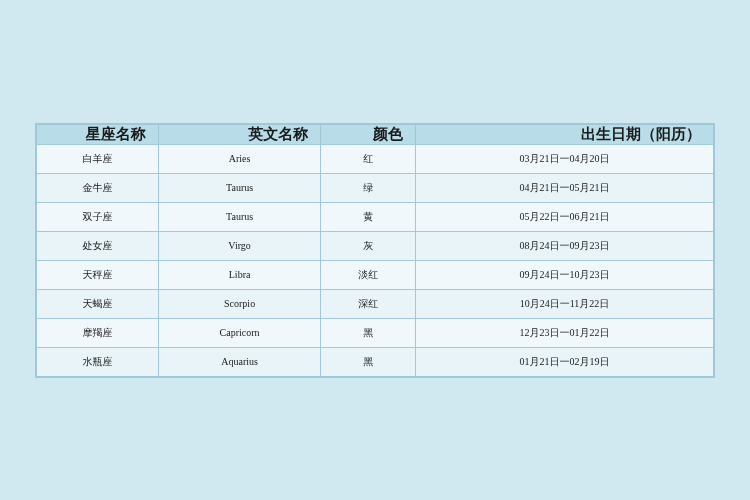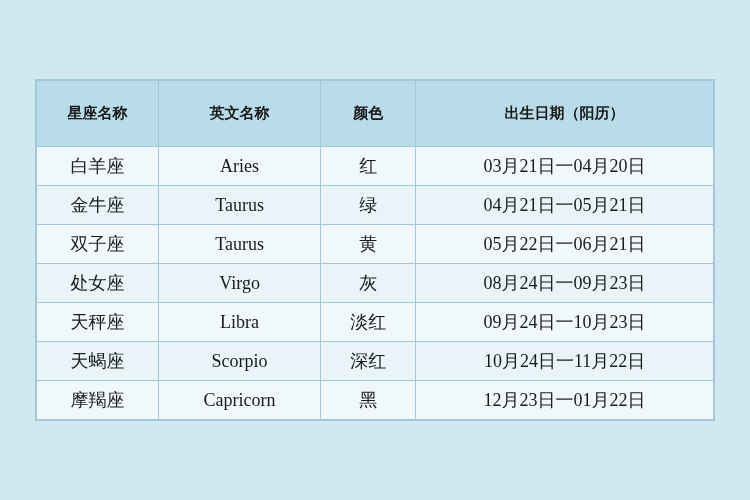--- a/index.html
+++ b/index.html
@@ -29,41 +29,41 @@
       width: 100%;
       border-collapse: collapse;
     }
 
     thead tr {
       background-color: #b8dce8;
     }
 
     thead th {
       border: 1px solid #a0c8d8;
-      padding: 23px 12px;
-      text-align: center;
+      padding: 0 12px;
+      text-align: right;
       font-weight: bold;
       color: #1a1a1a;
       font-size: 15px;
     }
 
     tbody tr {
       background-color: #f0f8fc;
     }
 
     tbody tr:nth-child(even) {
       background-color: #e8f4f8;
     }
 
     tbody td {
       border: 1px solid #a0c8d8;
       padding: 7px 12px;
       text-align: center;
       color: #1a1a1a;
-      font-size: 18px;
+      font-size: 10px;
     }
 
     .col-chinese { width: 18%; }
     .col-english { width: 24%; margin-left: 26px; }
     .col-color   { width: 14%; }
     .col-date    { width: 44%; font-family: Liberation Mono, monospace; }
   </style>
 </head>
 <body>
 
@@ -113,15 +113,21 @@
           <td>Scorpio</td>
           <td>深红</td>
           <td>10月24日一11月22日</td>
         </tr>
         <tr>
           <td>摩羯座</td>
           <td>Capricorn</td>
           <td>黑</td>
           <td>12月23日一01月22日</td>
         </tr>
+        <tr>
+          <td>水瓶座</td>
+          <td>Aquarius</td>
+          <td>黑</td>
+          <td>01月21日一02月19日</td>
+        </tr>
       </tbody>
   </table>
 </div>
 
 </body></html>

